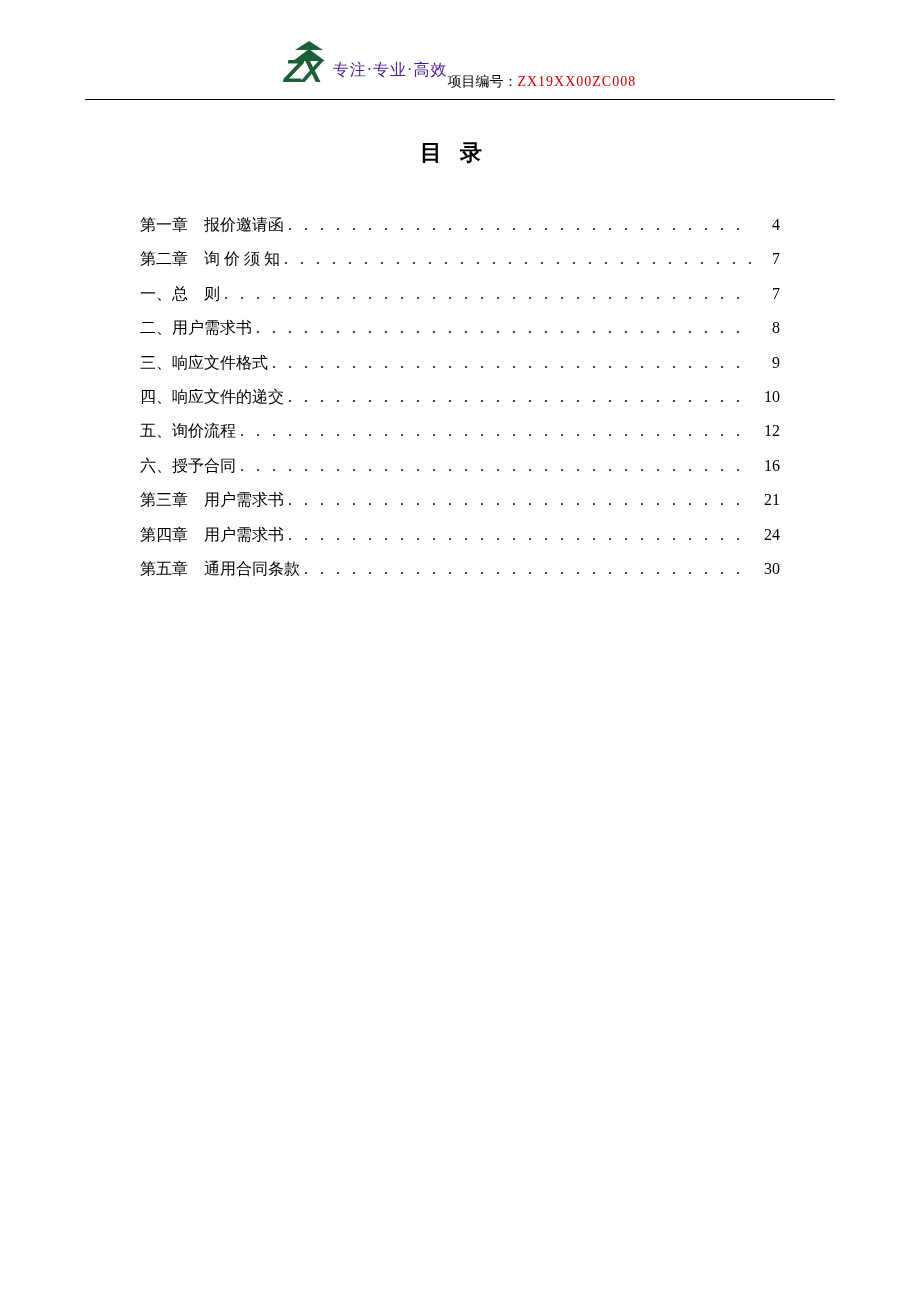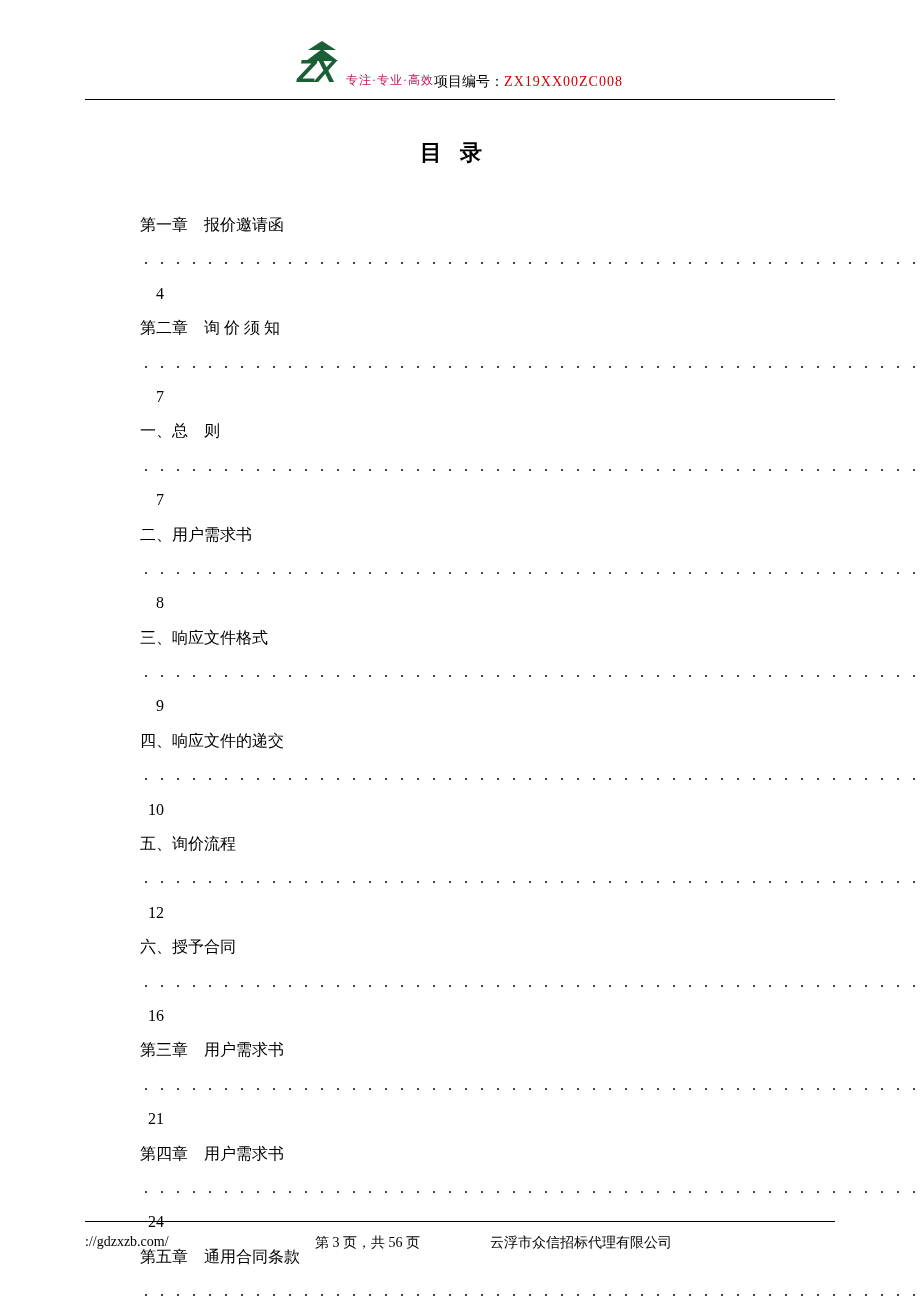--- a/index.html
+++ b/index.html
@@ -58,24 +58,24 @@
       position: absolute;
       top: -14px;
       left: 11px;
       width: 0;
       height: 0;
       border-left: 14px solid transparent;
       border-right: 14px solid transparent;
       border-bottom: 9px solid #1a5f35;
     }
     .tagline {
-      font-size: 12px;
-      color: #be185d;
+      font-size: 16px;
+      color: #4c1d95;
       letter-spacing: 1px;
-      margin-bottom: 2px;
+      margin-bottom: 10px;
     }
     .header-right {
       font-size: 14px;
       color: #000;
     }
     .project-code {
       color: #c00;
       font-family: Liberation Serif, serif;
       letter-spacing: 1px;
     }
@@ -85,25 +85,24 @@
       font-weight: bold;
       letter-spacing: 18px;
       margin-bottom: 40px;
       margin-top: 28px;
     }
     .toc {
       padding: 0 55px;
     }
     .toc-row {
       display: flex;
-      align-items: flex-start;
+      align-items: center;
       font-size: 16px;
       line-height: 2.15;
       color: #000;
-      flex-direction: column;
     }
     .toc-label {
       white-space: nowrap;
     }
     .toc-dots {
       flex: 1;
       overflow: hidden;
       letter-spacing: 4px;
       white-space: nowrap;
       margin: 0 4px;
@@ -204,18 +203,13 @@
         <span class="toc-dots"></span>
         <span class="toc-page">24</span>
       </div>
       <div class="toc-row">
         <span class="toc-label">第五章　通用合同条款</span>
         <span class="toc-dots"></span>
         <span class="toc-page">30</span>
       </div>
     </div>
 
-  <div class="footer">
-    <span class="footer-url">://gdzxzb.com/</span>
-    <span class="footer-page">第 3 页，共 56 页</span>
-    <span class="footer-company">云浮市众信招标代理有限公司</span>
-  </div>
 </div>
 
 </body></html>

